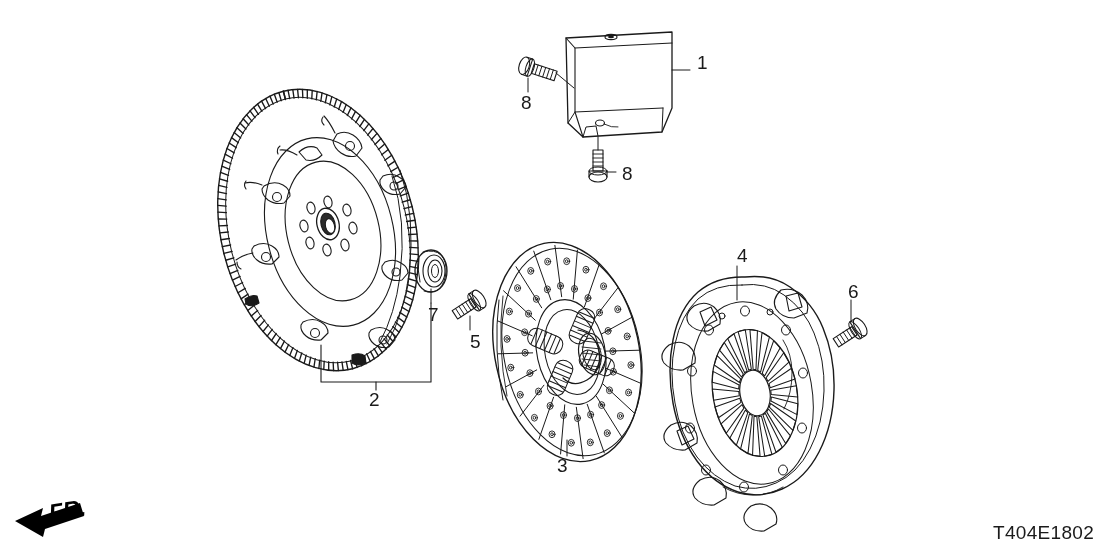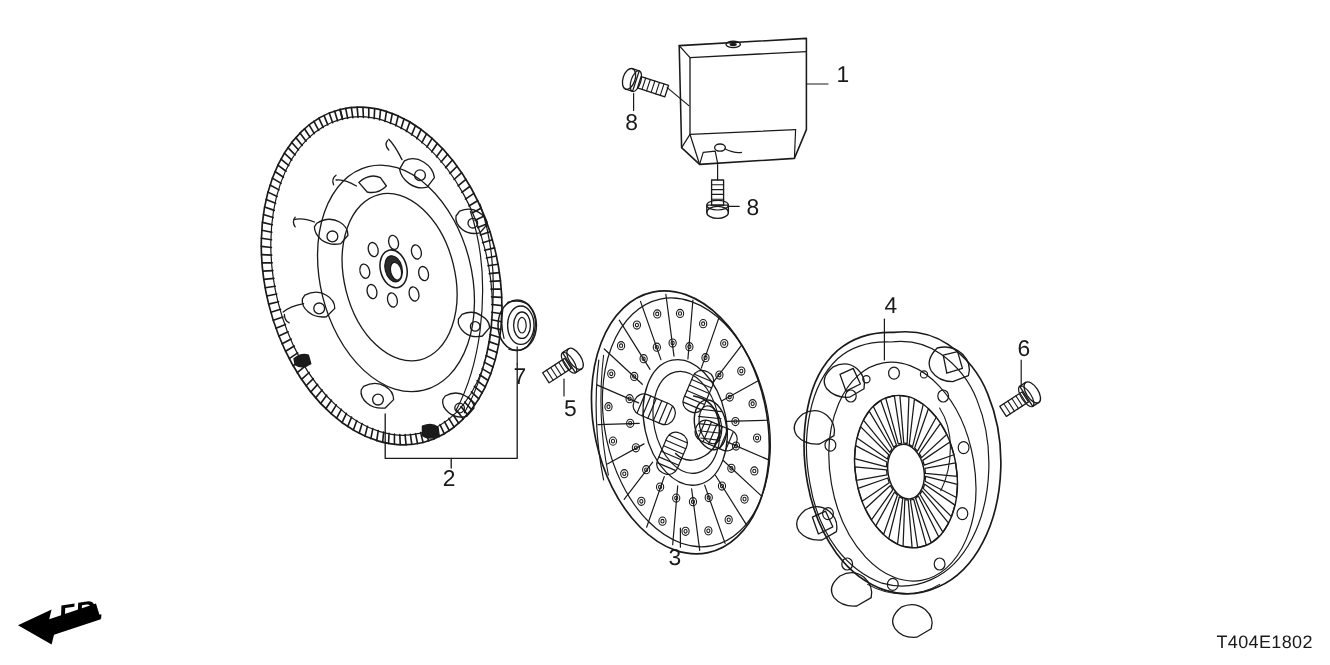--- a/index.html
+++ b/index.html
@@ -29,21 +29,21 @@
     color: #1a1a1a;
     line-height: 1;
     white-space: nowrap;
     user-select: none;
   }
   .diagram-id {
     position: absolute;
     right: 14px;
     bottom: 10px;
     font-family: "Liberation Sans", sans-serif;
-    font-size: 15px;
+    font-size: 19px;
     letter-spacing: 0.3px;
     color: #1a1a1a;
   }
   .fr-label {
     position: absolute;
     left: 47px;
     top: 500px;
     font-family: "Liberation Sans", sans-serif;
     font-size: 23px;
     font-weight: bold;

